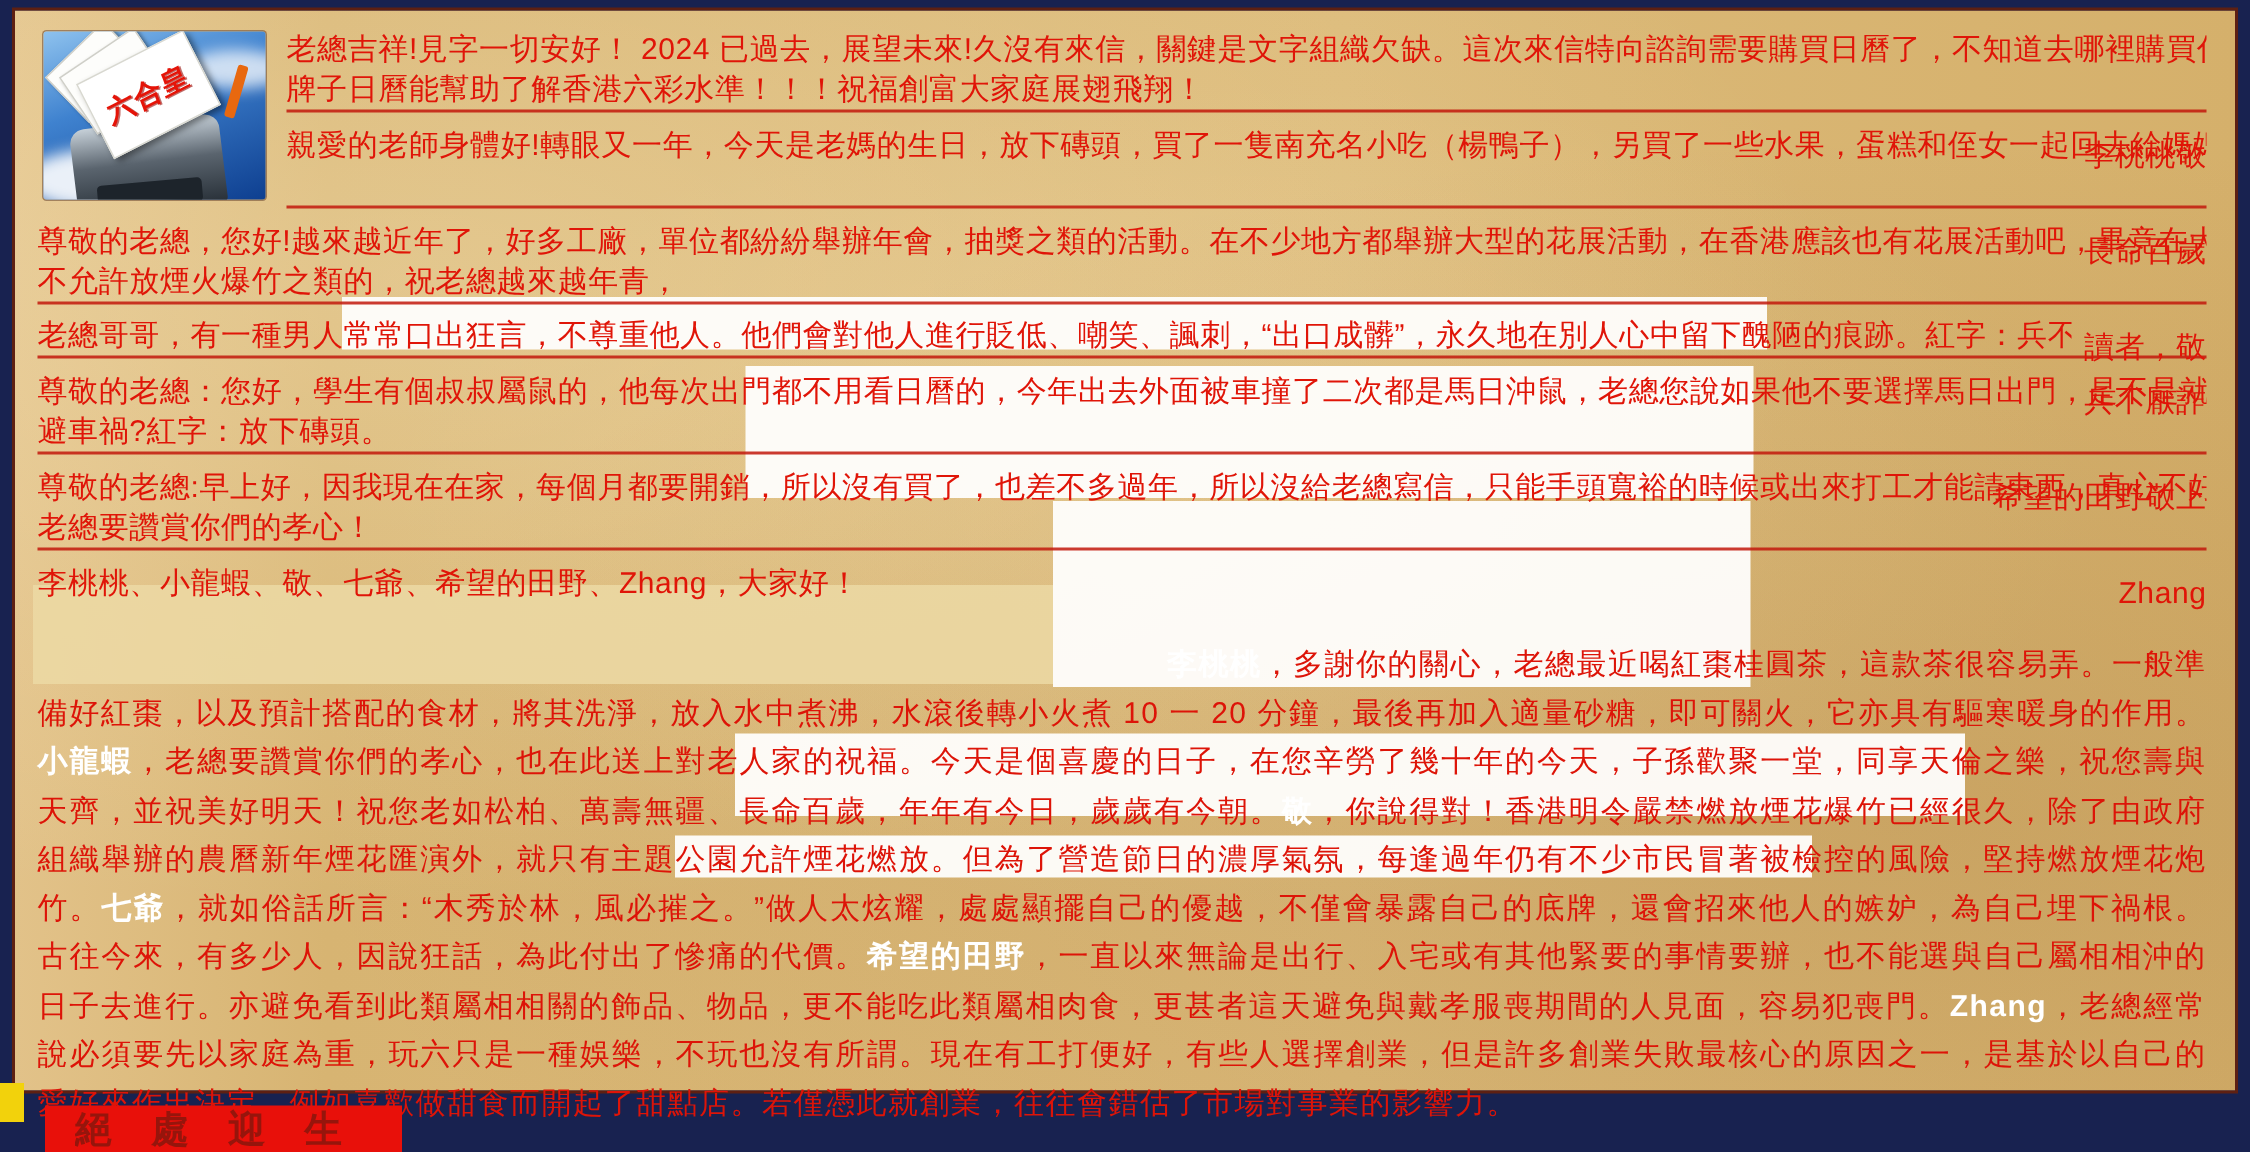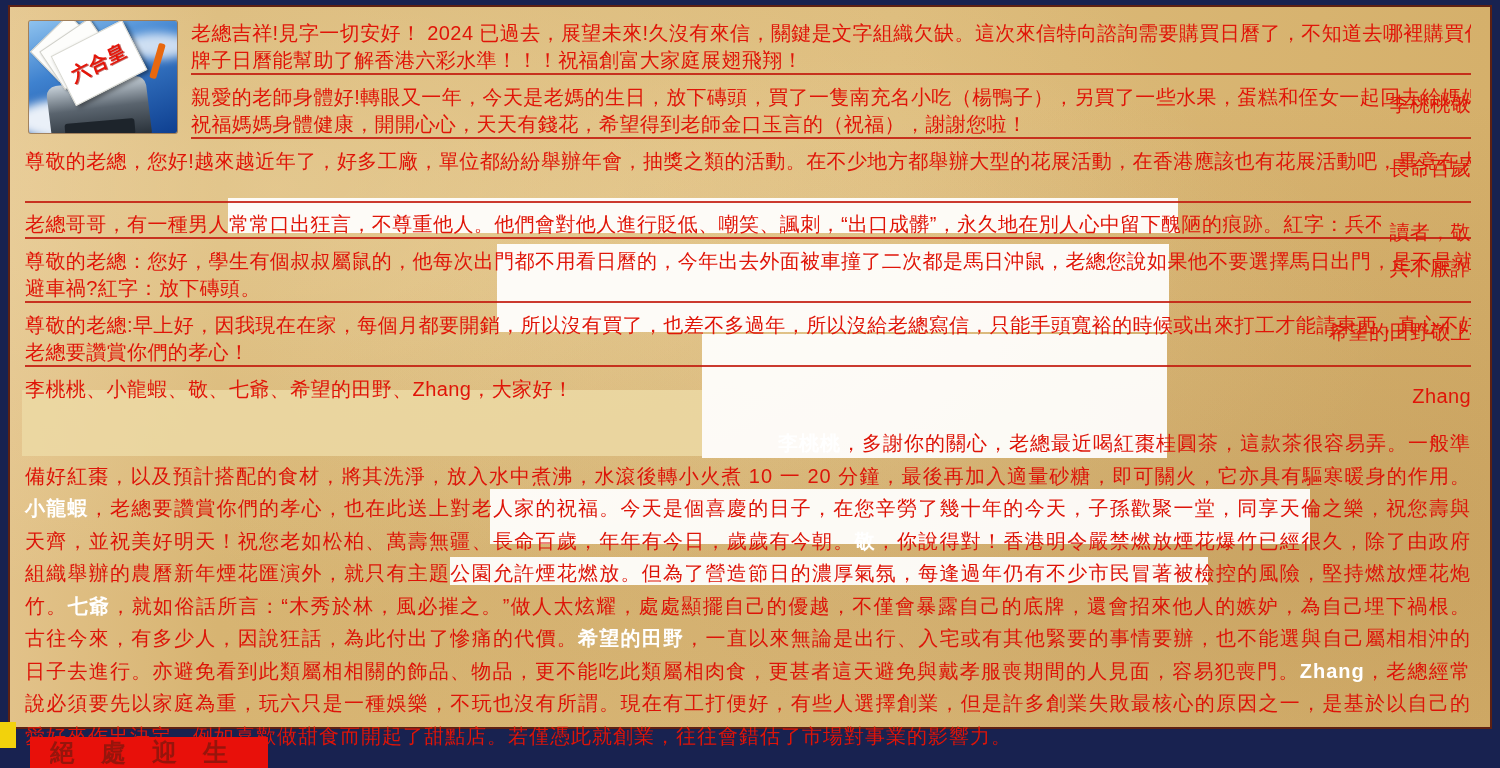--- a/index.html
+++ b/index.html
@@ -125,29 +125,29 @@
     <div class="sig-line">
       <span class="tail">牌子日曆能幫助了解香港六彩水準！！！祝福創富大家庭展翅飛翔！</span>
       <span class="fill"></span>
       <span class="sig">李桃桃敬</span>
     </div>
   </div>
 
   <div class="letter">
     <div class="letter-body">親愛的老師身體好!轉眼又一年，今天是老媽的生日，放下磚頭，買了一隻南充名小吃（楊鴨子），另買了一些水果，蛋糕和侄女一起回去給媽媽過生日，</div>
     <div class="sig-line">
-      <span class="tail">祝福媽媽身體健康，開開心心，天天有錢花，希望得到老師金口玉言的（祝福），謝謝您啦！</span>
       <span class="fill"></span>
       <span class="sig">長命百歲</span>
     </div>
   </div>
 
   <div class="letter">
     <div class="letter-body">尊敬的老總，您好!越來越近年了，好多工廠，單位都紛紛舉辦年會，抽獎之類的活動。在不少地方都舉辦大型的花展活動，在香港應該也有花展活動吧，畢竟在大城市</div>
     <div class="sig-line">
+      <span class="tail">不允許放煙火爆竹之類的，祝老總越來越年青，</span>
       <span class="fill"></span>
       <span class="sig">讀者，敬</span>
     </div>
   </div>
 
   <div class="letter">
     <div class="sig-line">
       <span class="tail">老總哥哥，有一種男人常常口出狂言，不尊重他人。他們會對他人進行貶低、嘲笑、諷刺，“出口成髒”，永久地在別人心中留下醜陋的痕跡。紅字：兵不厭詐。</span>
       <span class="fill"></span>
       <span class="sig">兵不厭詐</span>

